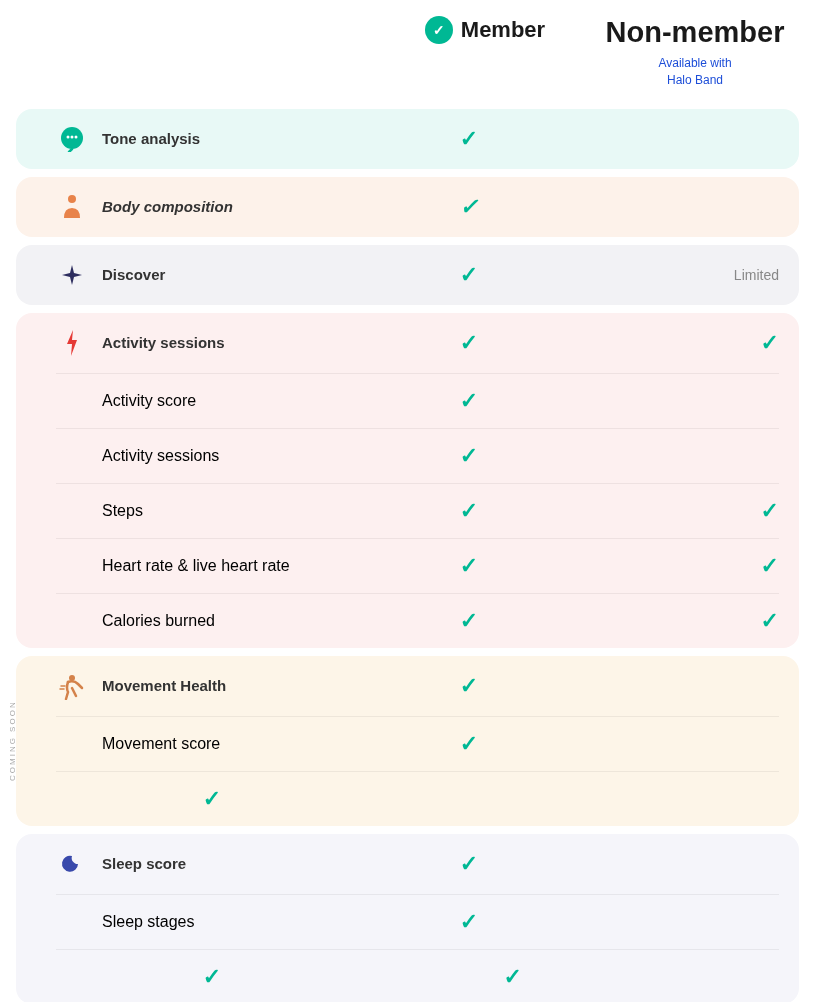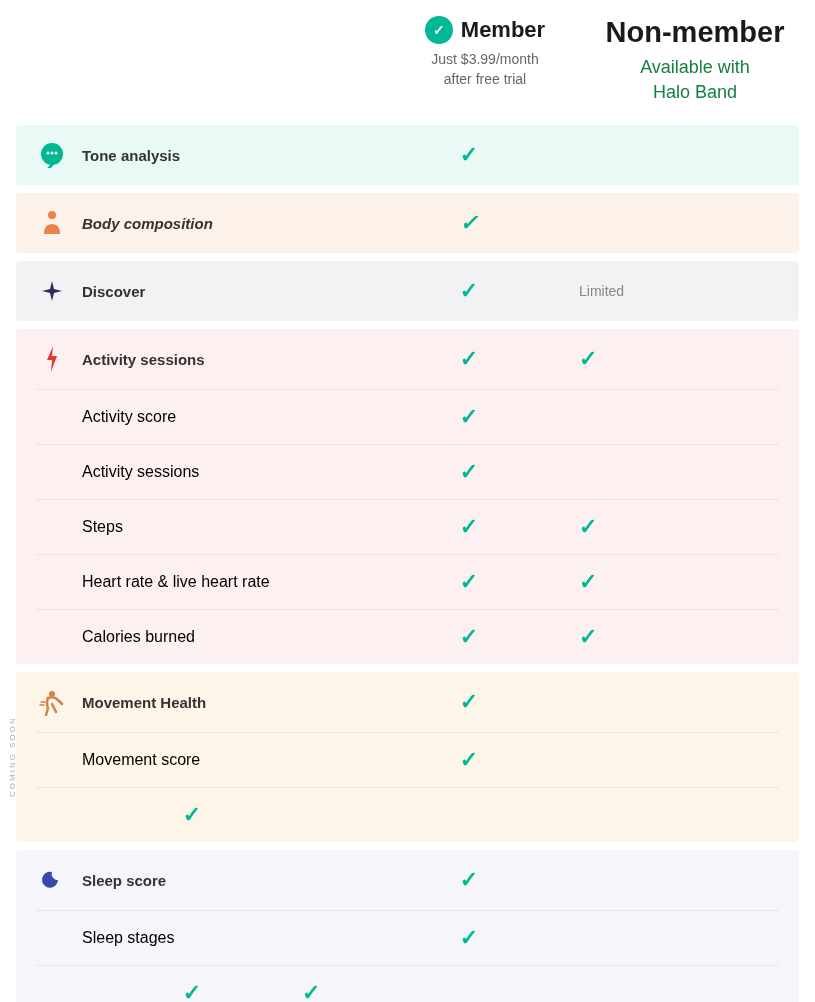--- a/index.html
+++ b/index.html
@@ -53,29 +53,30 @@
       color: #666;
       line-height: 1.4;
     }
     .nonmember-title {
       font-size: 29px;
       font-weight: 700;
       color: #1a1a1a;
       margin-bottom: 6px;
     }
     .nonmember-subtitle {
-      font-size: 18px;
-      color: #15803d;
+      font-size: 12px;
+      color: #1d4ed8;
       line-height: 1.4;
     }
 
     .section {
       margin: 0 16px 8px;
-      border-radius: 4px;
+      border-radius: 16px;
       overflow: hidden;
+      padding-left: 20px;
     }
 
     .feature-row {
       display: flex;
       align-items: center;
       padding: 14px 20px;
       min-height: 58px;
     }
 
     .feature-label-area {
@@ -100,21 +101,21 @@
       color: #333;
       font-weight: 600;
     }
 
     .member-col {
       width: 220px;
       text-align: center;
     }
     .nonmember-col {
       width: 200px;
-      text-align: left;
+      text-align: right;
       font-size: 14px;
       color: #888;
     }
 
     .check-mark {
       color: #00b894;
       font-size: 22px;
       font-weight: 600;
     }
 
@@ -158,24 +159,20 @@
 <body>
 
 <div class="header-row">
   <div class="header-spacer"></div>
   <div class="header-member">
     <div class="member-title">
       <div class="member-check-icon">
         <span>✓</span>
       </div>
       <span>Member</span>
-    </div>
-    <div class="member-subtitle">
-      <span>Just $3.99/month</span><br>
-      <span>after free trial</span>
     </div>
   </div>
   <div class="header-nonmember">
     <div class="nonmember-title">Non-member</div>
     <div class="nonmember-subtitle">
       <span>Available with</span><br>
       <span>Halo Band</span>
     </div>
   </div>
 </div>

